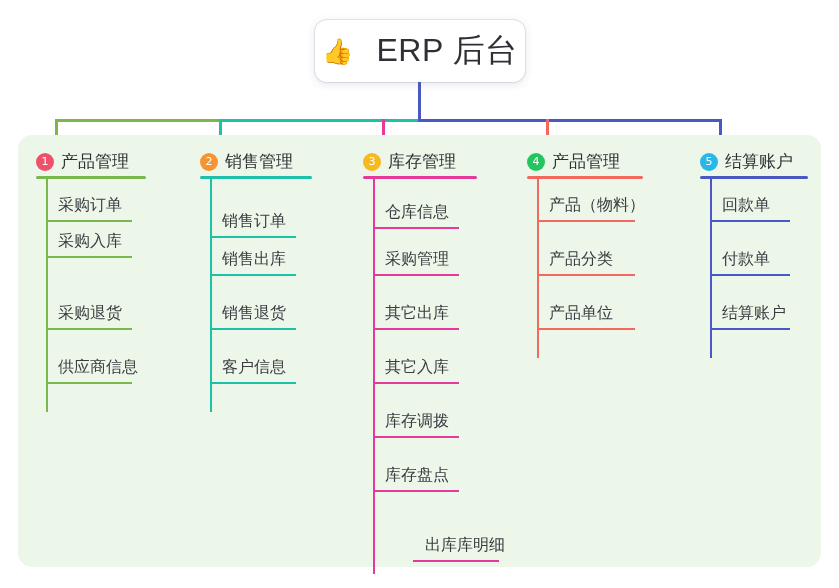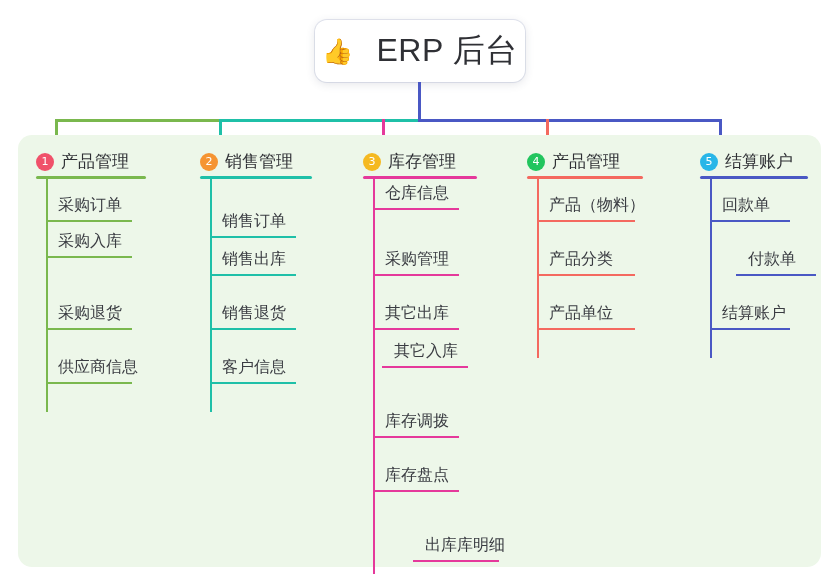--- a/index.html
+++ b/index.html
@@ -125,33 +125,33 @@
           <div class="leaf-rule" style="width: 86px; background: rgb(31, 192, 168);"></div>
         </div>
       </div>
       <div class="col" style="left: 0px;">
         <div class="col-head" style="left: 363px; top: 150px;">
           <span class="badge" style="background: rgb(245, 185, 33);">3</span>
           <span class="col-title">库存管理</span>
         </div>
         <div class="head-rule" style="left: 363px; top: 176px; width: 114px; background: rgb(229, 57, 155);"></div>
         <div class="spine" style="left: 373px; top: 179px; height: 395px; background: rgb(229, 57, 155);"></div>
-        <div class="leaf" style="left: 373px; top: 156px; width: 86px; height: 54px;">
+        <div class="leaf" style="left: 373px; top: 175px; width: 86px; height: 54px;">
           <span class="leaf-text">仓库信息</span>
           <div class="leaf-rule" style="width: 86px; background: rgb(229, 57, 155);"></div>
         </div>
         <div class="leaf" style="left: 373px; top: 222px; width: 86px; height: 54px;">
           <span class="leaf-text">采购管理</span>
           <div class="leaf-rule" style="width: 86px; background: rgb(229, 57, 155);"></div>
         </div>
         <div class="leaf" style="left: 373px; top: 276px; width: 86px; height: 54px;">
           <span class="leaf-text">其它出库</span>
           <div class="leaf-rule" style="width: 86px; background: rgb(229, 57, 155);"></div>
         </div>
-        <div class="leaf" style="left: 373px; top: 330px; width: 86px; height: 38px; margin-left: 9px;">
+        <div class="leaf" style="left: 373px; top: 330px; width: 86px; height: 54px;">
           <span class="leaf-text">其它入库</span>
           <div class="leaf-rule" style="width: 86px; background: rgb(229, 57, 155);"></div>
         </div>
         <div class="leaf" style="left: 373px; top: 384px; width: 86px; height: 54px;">
           <span class="leaf-text">库存调拨</span>
           <div class="leaf-rule" style="width: 86px; background: rgb(229, 57, 155);"></div>
         </div>
         <div class="leaf" style="left: 373px; top: 438px; width: 86px; height: 54px;">
           <span class="leaf-text">库存盘点</span>
           <div class="leaf-rule" style="width: 86px; background: rgb(229, 57, 155);"></div>
@@ -185,21 +185,21 @@
         <div class="col-head" style="left: 700px; top: 150px;">
           <span class="badge" style="background: rgb(41, 182, 232);">5</span>
           <span class="col-title">结算账户</span>
         </div>
         <div class="head-rule" style="left: 700px; top: 176px; width: 108px; background: rgb(74, 88, 196);"></div>
         <div class="spine" style="left: 710px; top: 179px; height: 179px; background: rgb(74, 88, 196);"></div>
         <div class="leaf" style="left: 710px; top: 168px; width: 80px; height: 54px;">
           <span class="leaf-text">回款单</span>
           <div class="leaf-rule" style="width: 80px; background: rgb(74, 88, 196);"></div>
         </div>
-        <div class="leaf" style="left: 710px; top: 222px; width: 80px; height: 54px; margin-left: 26px;">
+        <div class="leaf" style="left: 710px; top: 222px; width: 80px; height: 54px;">
           <span class="leaf-text">付款单</span>
           <div class="leaf-rule" style="width: 80px; background: rgb(74, 88, 196);"></div>
         </div>
         <div class="leaf" style="left: 710px; top: 276px; width: 80px; height: 54px;">
           <span class="leaf-text">结算账户</span>
           <div class="leaf-rule" style="width: 80px; background: rgb(74, 88, 196);"></div>
         </div>
       </div>
     </div>
 

